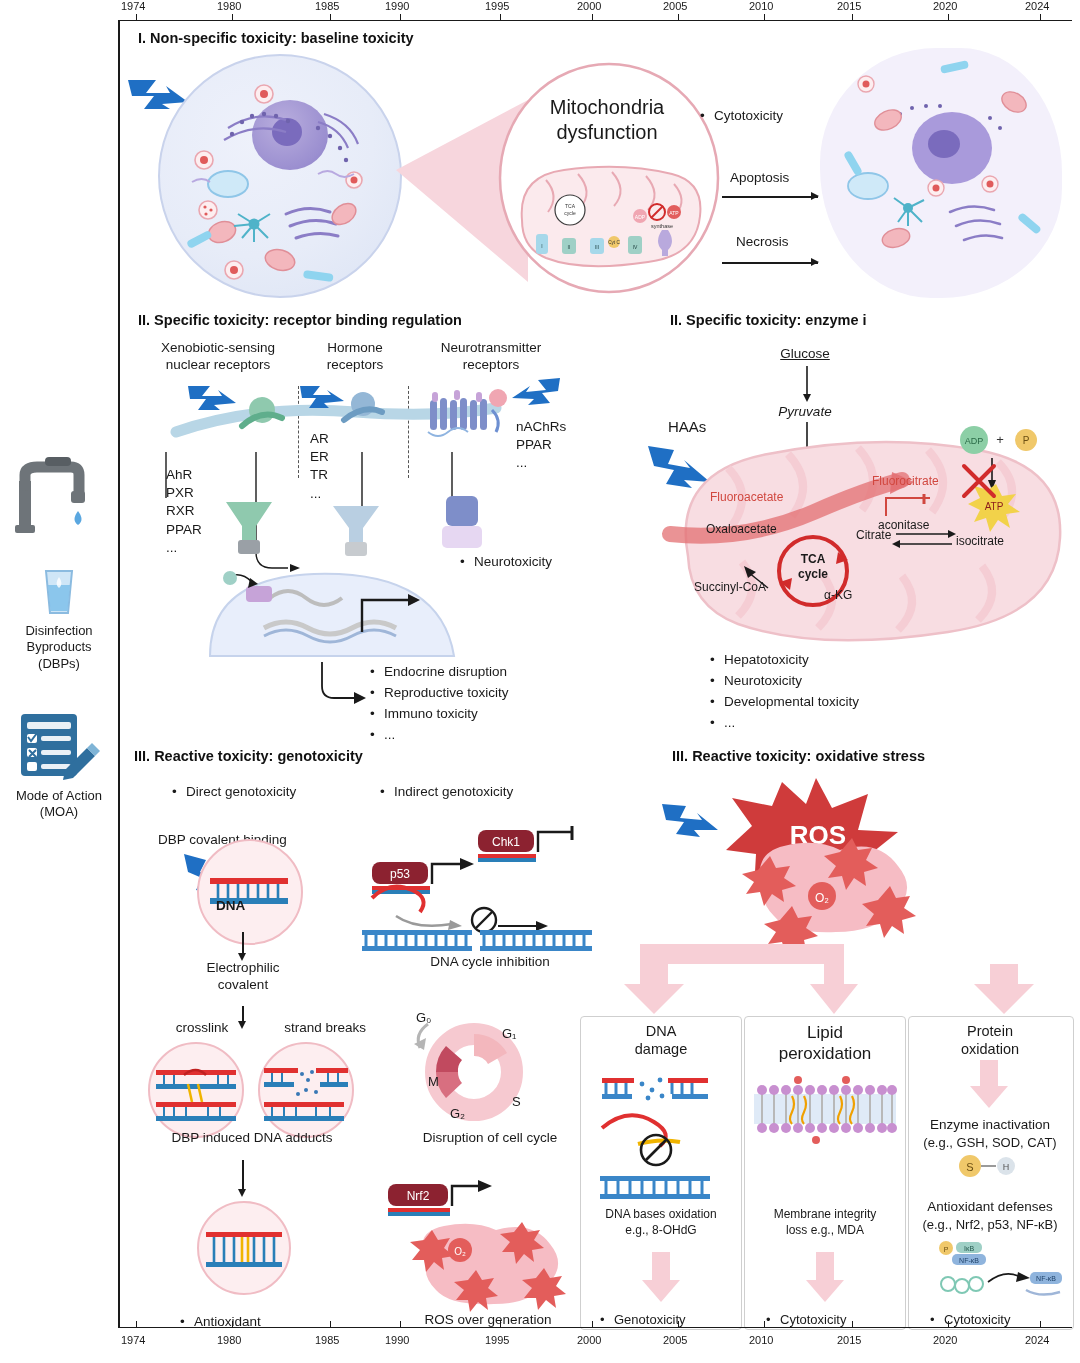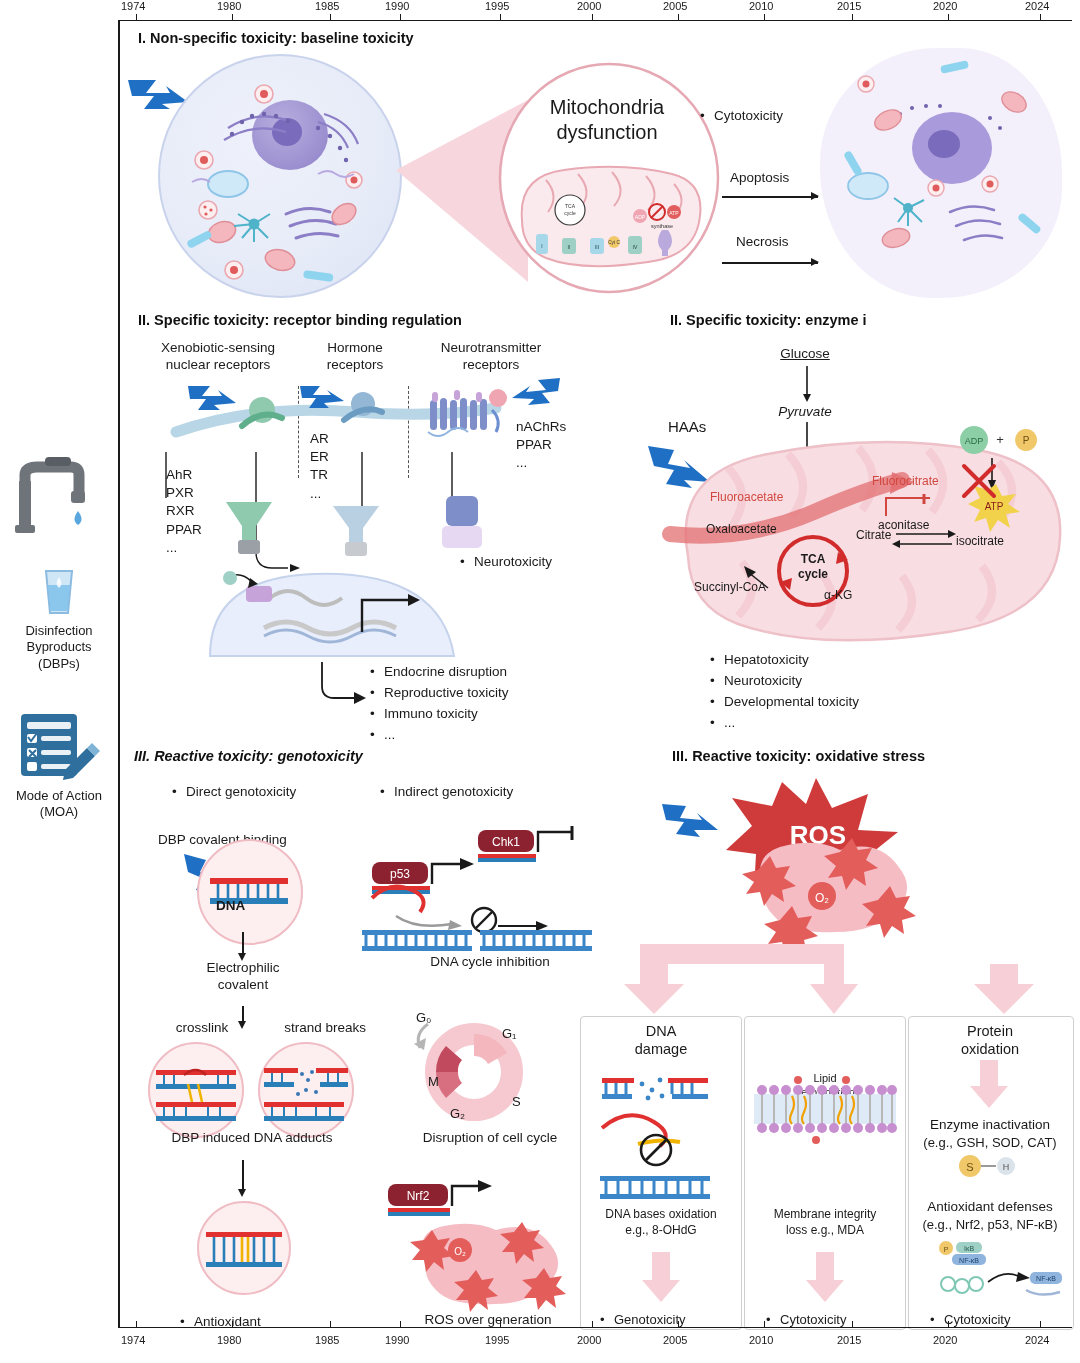--- a/index.html
+++ b/index.html
@@ -550,21 +550,21 @@
   </svg>
 </div>
 
 <div class="bullets" style="left:710px;top:650px;">
   <div><span class="dot">•</span><span>Hepatotoxicity</span></div>
   <div><span class="dot">•</span><span>Neurotoxicity</span></div>
   <div><span class="dot">•</span><span>Developmental toxicity</span></div>
   <div><span class="dot">•</span><span>...</span></div>
 </div>
 
-<div class="sec-h" style="left:134px;top:748px;font-style:italic;">III. Reactive toxicity: genotoxicity</div>
+<div class="sec-h" style="left:134px;top:748px;">III. Reactive toxicity: genotoxicity</div>
 
 <div class="bullets" style="left:172px;top:782px;">
   <div><span class="dot">•</span><span>Direct genotoxicity</span></div>
 </div>
 <div class="bullets" style="left:380px;top:782px;">
   <div><span class="dot">•</span><span>Indirect genotoxicity</span></div>
 </div>
 
 <div class="t" style="left:158px;top:832px;">DBP covalent binding</div>
 <div class="abs" style="left:182px;top:852px;">
@@ -835,21 +835,21 @@
 </div>
 
 <div class="box" style="left:580px;top:1016px;width:160px;height:312px;"></div>
 <div class="box" style="left:744px;top:1016px;width:160px;height:312px;"></div>
 <div class="box" style="left:908px;top:1016px;width:164px;height:312px;"></div>
 
 <div class="t center" style="left:588px;top:1022px;width:146px;font-size:14.5px;">
   <div>DNA</div>
   <div>damage</div>
 </div>
-<div class="t center" style="left:752px;top:1072px;width:146px;font-size:11px;">
+<div class="t center" style="left:752px;top:1022px;width:146px;font-size:17px;">
   <div>Lipid</div>
   <div>peroxidation</div>
 </div>
 <div class="t center" style="left:916px;top:1022px;width:148px;font-size:14.5px;">
   <div>Protein</div>
   <div>oxidation</div>
 </div>
 
 <div class="abs" style="left:592px;top:1072px;">
   <svg width="136" height="136" viewBox="0 0 136 136">

